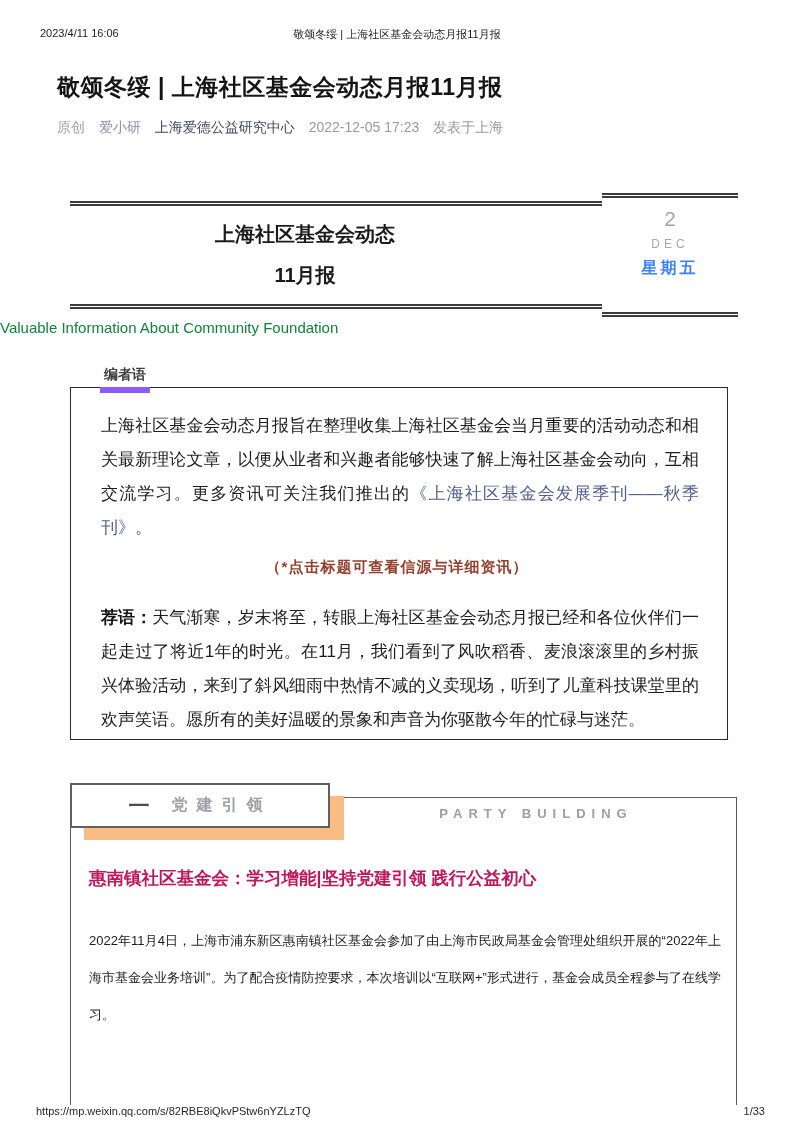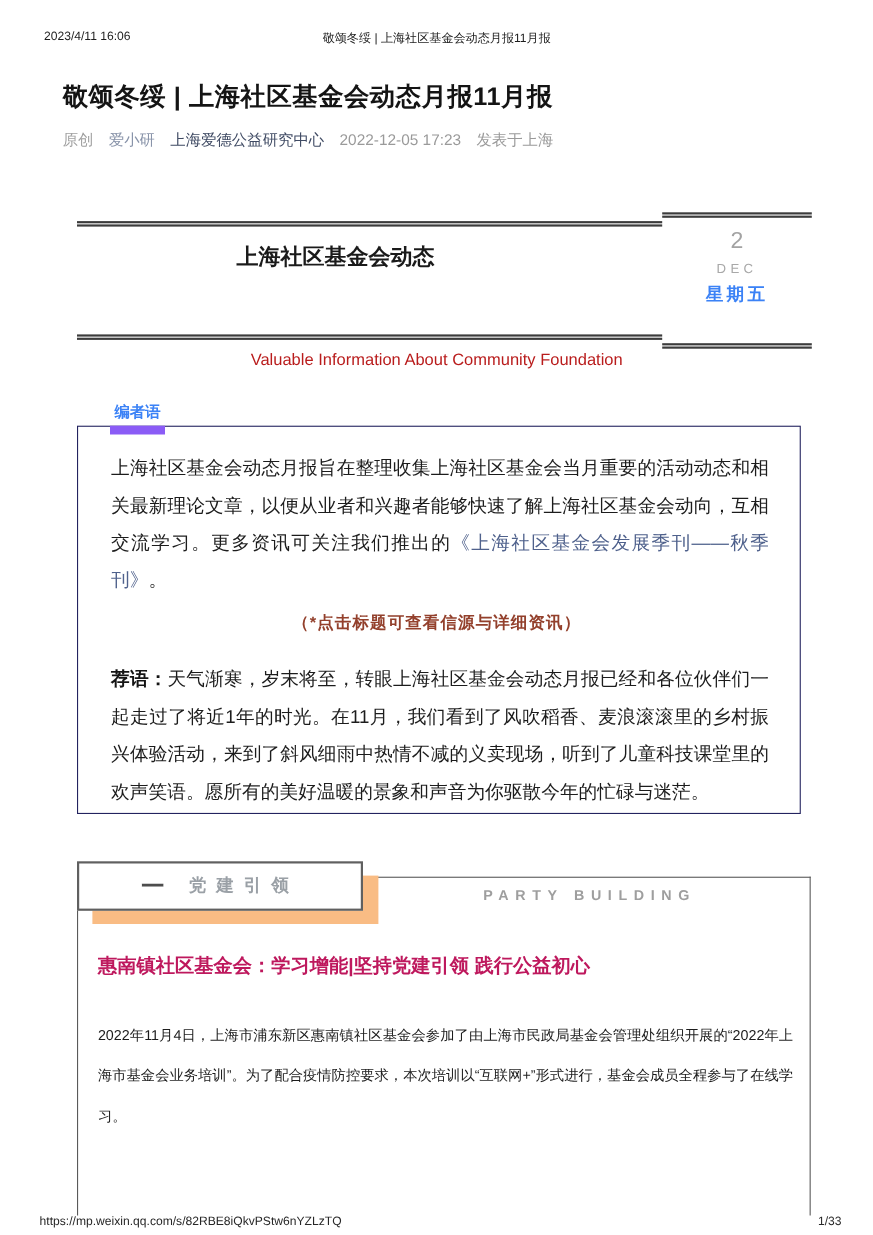--- a/index.html
+++ b/index.html
@@ -29,26 +29,26 @@
             border-top:5px double #3c3c3c; border-bottom:5px double #3c3c3c; }
   .banner-text { position:absolute; left:75px; top:8px; width:320px; text-align:center;
                  font-size:20px; font-weight:700; color:#1a1a1a; line-height:41px; }
   .date-box { position:absolute; right:-1px; top:-13px; width:136px; height:114px;
               border-top:5px double #3c3c3c; border-bottom:5px double #3c3c3c;
               background:#ffffff; text-align:center; }
   .date-day { font-size:21px; color:#a3a3a3; margin-top:9px; }
   .date-mon { font-size:12px; color:#a8a8a8; letter-spacing:4px; margin-top:6px; }
   .date-wk  { font-size:16px; color:#3b82f6; letter-spacing:3px; margin-top:7px; font-weight:600; }
 
-  .tagline { position:absolute; top:303px; left:0; width:100%; text-align:center; font-size:15px; color:#b91c1c; }
+  .tagline { position:absolute; top:303px; left:0; width:100%; text-align:left; font-size:15px; color:#15803d; }
 
   
   .editor-label { position:absolute; left:100px; top:350px; z-index:3;
-                  font-size:14px; font-weight:700; color:#3b82f6;
-                  border-bottom:8px solid #8b5cf6; padding:0 4px 3px; }
+                  font-size:14px; font-weight:700; color:#404040;
+                  border-bottom:6px solid #8b5cf6; padding:0 4px 3px; }
   .editor-box { position:absolute; left:70px; top:371px; width:656px; height:351px;
                 border:1px solid #23235f; box-sizing:content-box; }
   .editor-inner { padding:21px 28px 0 30px; font-size:17px; color:#1c1c1c; line-height:34px; text-align:justify; }
   .editor-inner p { margin:0; }
   .qlink { color:#4f618c; cursor:pointer; }
   .click-note { color:#93402c; font-weight:700; font-size:15px; letter-spacing:1px;
                 margin:5px 0 0 -6px !important; text-align:center; }
   .ep2 { margin-top:17px !important; }
   .ep2 b { color:#141414; }
 
@@ -86,20 +86,21 @@
     <span class="b-orig">原创</span>
     <span class="b-author">爱小研</span>
     <span class="b-account">上海爱德公益研究中心</span>
     <span class="b-time">2022-12-05 17:23</span>
     <span class="b-loc">发表于上海</span>
   </div>
 
   <div class="banner">
     <div class="banner-text">
       <div>上海社区基金会动态</div>
+      <div>11月报</div>
     </div>
     <div class="date-box">
       <div class="date-day">2</div>
       <div class="date-mon">DEC</div>
       <div class="date-wk">星期五</div>
     </div>
   </div>
 
   <div class="tagline">Valuable Information About Community Foundation</div>
 

